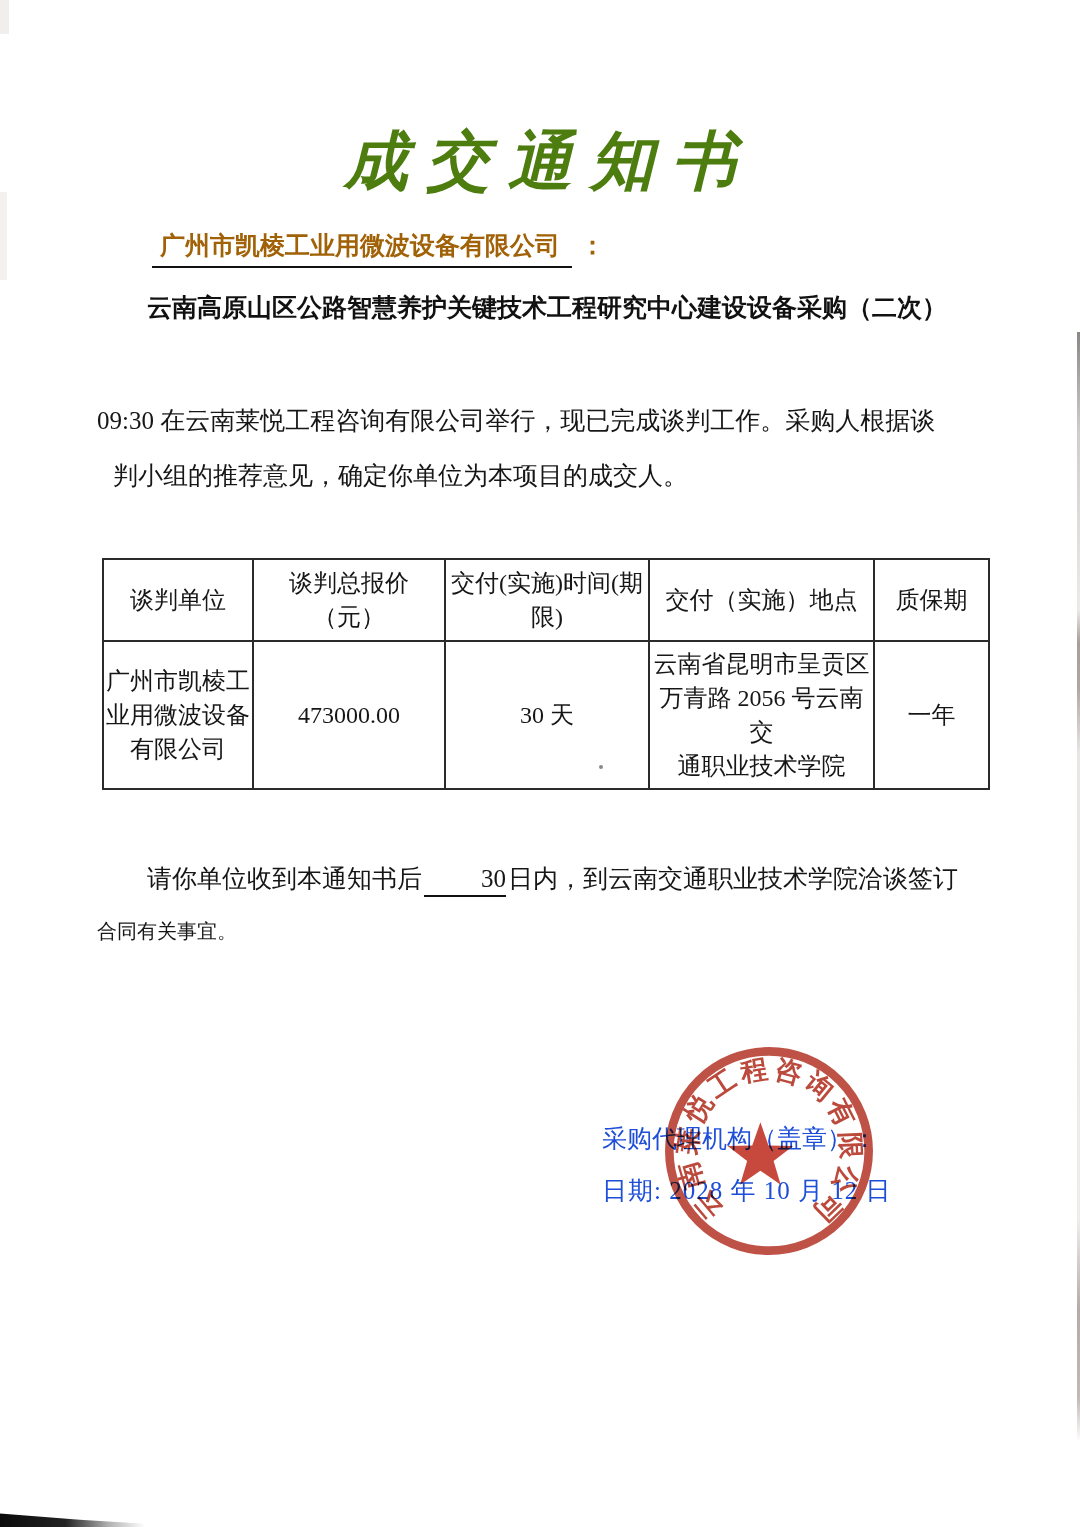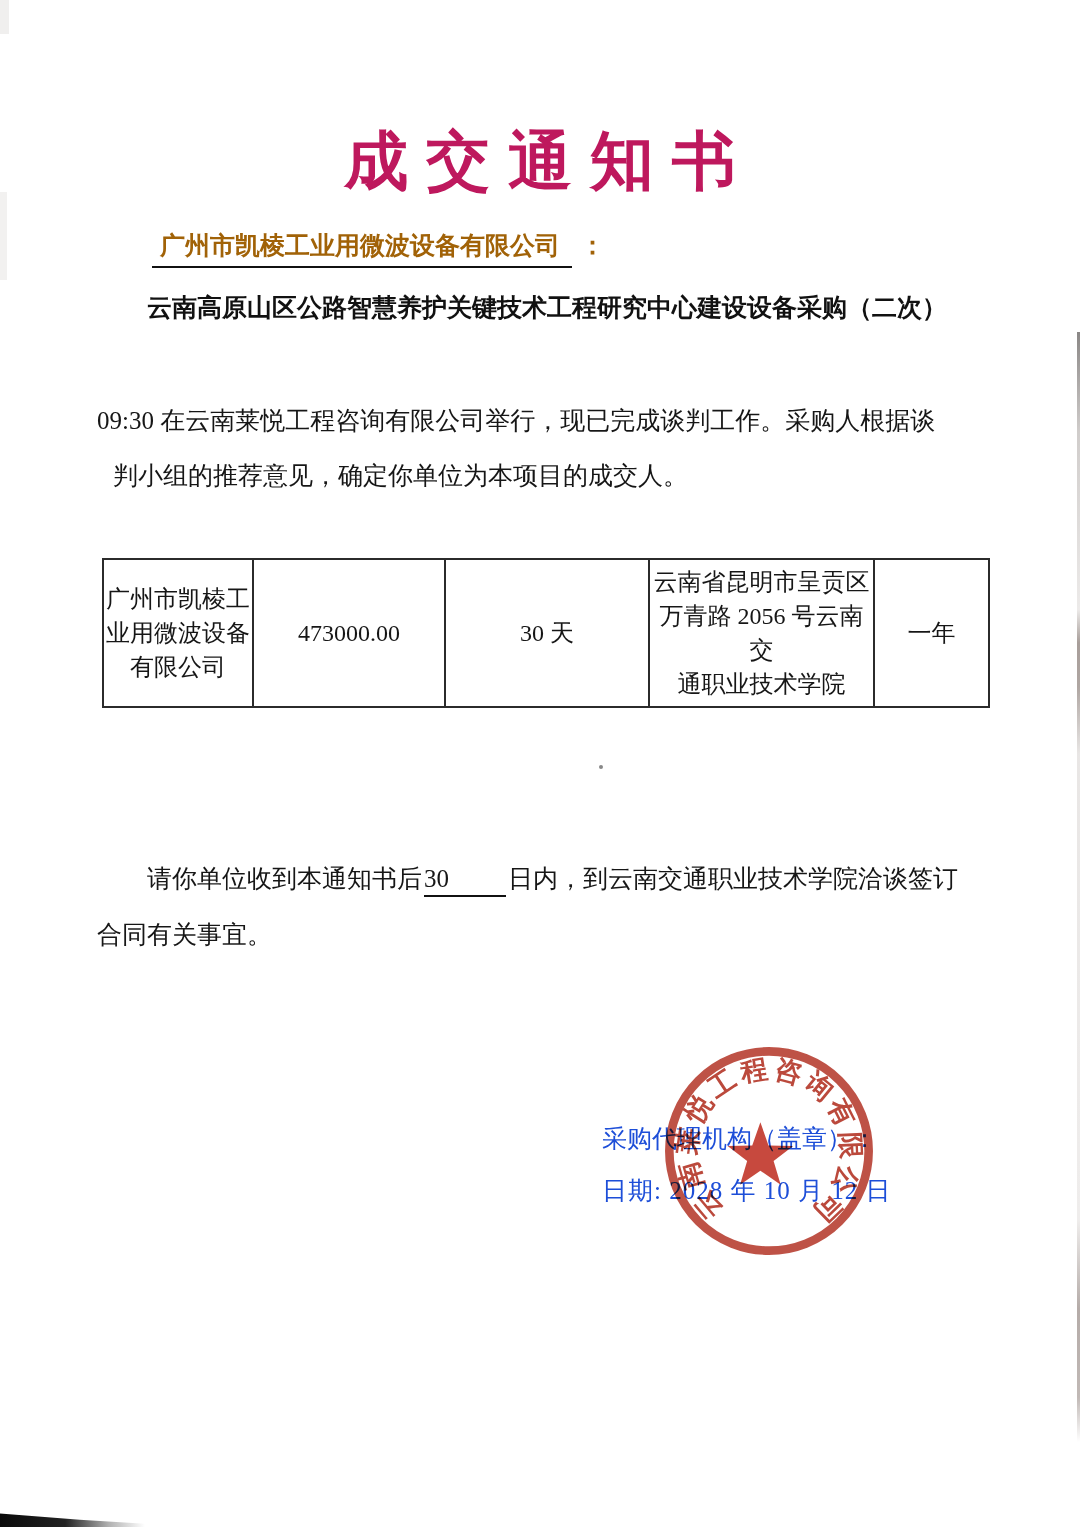--- a/index.html
+++ b/index.html
@@ -19,21 +19,22 @@
   .doc-title {
     position: absolute;
     top: 118px; left: 0;
     width: 100%;
     text-align: center;
     font-family: "Liberation Serif", serif;
     font-size: 64px;
     font-weight: 900;
     letter-spacing: 0.28em;
     text-indent: 0.28em; 
-    color: #be185d;
+    color: #4d7c0f;
+    font-style: italic;
   }
 
   
   .addressee {
     position: absolute;
     top: 229px; left: 152px;
     font-family: "Liberation Sans", sans-serif;
     font-size: 25px;
     font-weight: bold;
     color: #a16207;
@@ -83,27 +84,27 @@
   .closing-1 {
     position: absolute;
     top: 862px; left: 147px;
     font-size: 25px;
     white-space: nowrap;
     color: #161616;
   }
   .closing-2 {
     position: absolute;
     top: 918px; left: 97px;
-    font-size: 25px;
+    font-size: 20px;
     color: #161616;
   }
   .days-underline {
     display: inline-block;
     width: 82px;
-    text-align: left;
+    text-align: right;
     border-bottom: 2px solid #111;
     padding-bottom: 2px;
     margin: 0 2px;
   }
 
   
   .sig-line {
     position: absolute;
     left: 602px;
     font-size: 25px;
@@ -186,20 +187,29 @@
 
   <table class="notice-table">
     <colgroup>
       <col style="width:150px">
         <col style="width:192px">
         <col style="width:204px">
         <col style="width:225px">
         <col style="width:115px">
     </colgroup>
     <tbody>
+        <tr class="hdr">
+      <td>谈判单位</td>
+      <td>谈判总报价
+（元）</td>
+      <td>交付(实施)时间(期
+限)</td>
+      <td>交付（实施）地点</td>
+      <td>质保期</td>
+    </tr>
     <tr class="bdy">
       <td>广州市凯棱工
 业用微波设备
 有限公司</td>
       <td>473000.00</td>
       <td>30 天</td>
       <td>云南省昆明市呈贡区
 万青路 2056 号云南交
 通职业技术学院</td>
       <td>一年</td>

